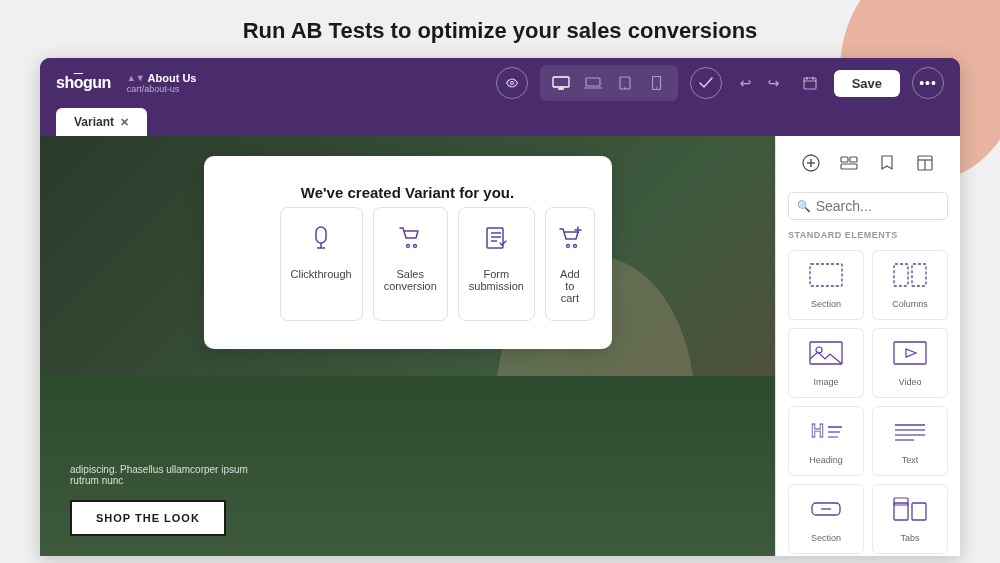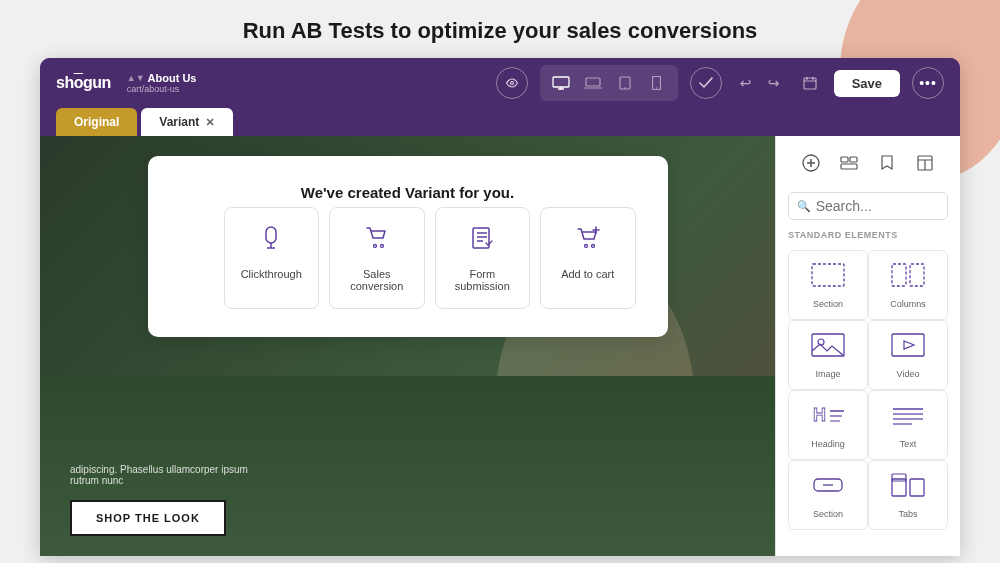--- a/index.html
+++ b/index.html
@@ -241,21 +241,21 @@
 
     
     .variant-modal {
       position: absolute;
       top: 20px;
       left: 50%;
       transform: translateX(-50%);
       background: white;
       border-radius: 10px;
       padding: 28px 32px;
-      width: 520px;
+      width: 408px;
       z-index: 10;
       box-shadow: 0 4px 20px rgba(0,0,0,0.15);
     }
 
     .modal-title {
       text-align: center;
       font-size: 15px;
       font-weight: 700;
       color: #1a1a1a;
       margin-bottom: 6px;
@@ -389,20 +389,21 @@
       font-size: 9px;
       font-weight: 700;
       color: #999;
       letter-spacing: 0.5px;
       text-transform: uppercase;
     }
 
     .elements-grid {
       display: grid;
       grid-template-columns: 1fr 1fr;
+      gap: 8px;
     }
 
     .element-card {
       border: 1px solid #e8e8e8;
       border-radius: 6px;
       padding: 10px 6px;
       display: flex;
       flex-direction: column;
       align-items: center;
       gap: 6px;
@@ -506,23 +507,20 @@
         <line x1="10" y1="1" x2="10" y2="4" stroke="rgba(255,255,255,0.6)" stroke-width="1.2"></line>
       </svg>
     </div>
 
     <button class="save-btn">Save</button>
 
     <div class="more-btn" style="font-size:14px;letter-spacing:1px;">•••</div>
   </div>
 
   <div class="tab-bar">
-    <div class="tab original">
-      <span>Original</span>
-    </div>
     <div class="tab variant">
       <span>Variant</span>
       <span class="tab-close">✕</span>
     </div>
   </div>
 
   <div class="content-area">
 
     <div class="canvas">
 

